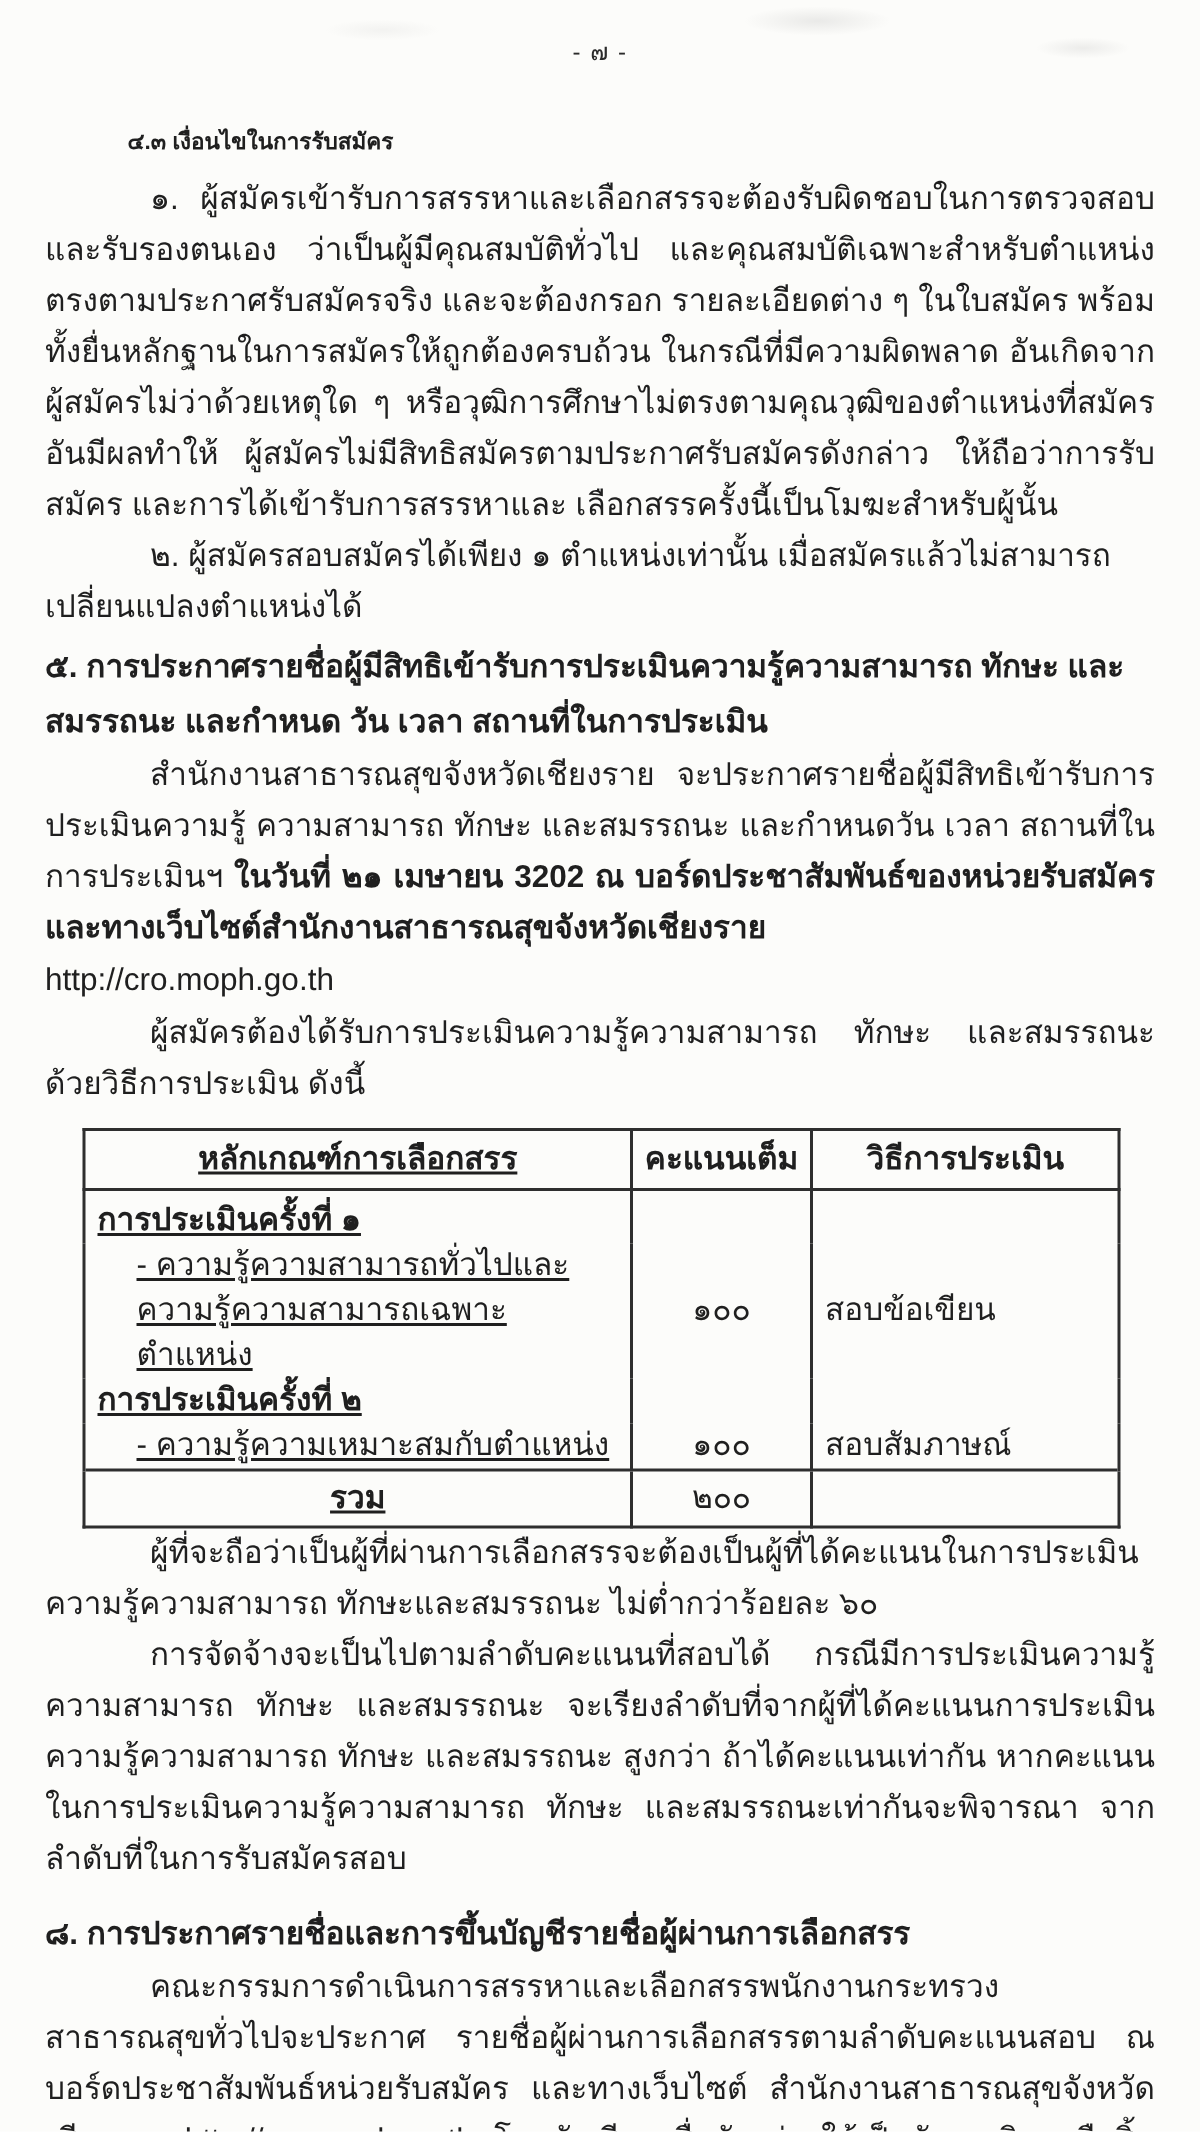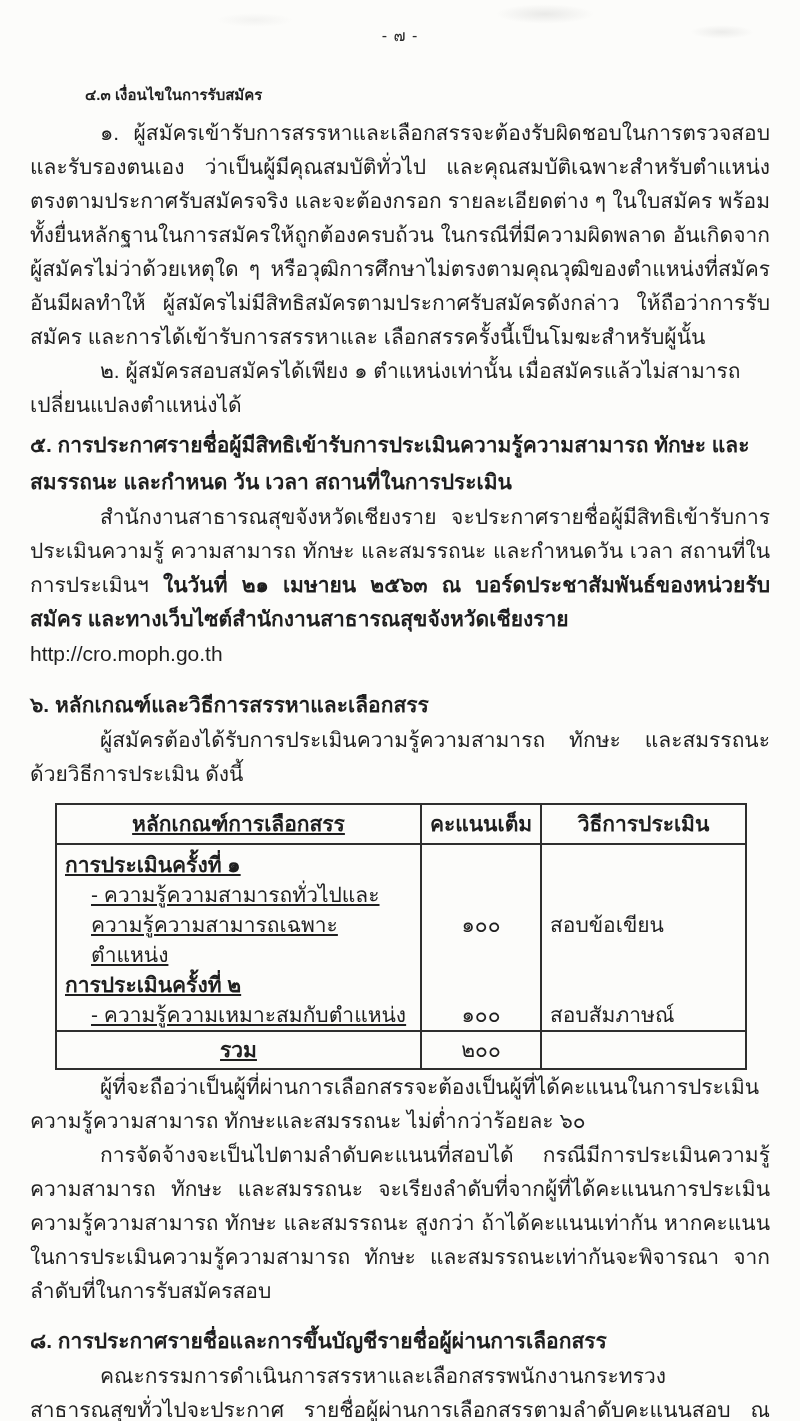--- a/index.html
+++ b/index.html
@@ -73,24 +73,23 @@
 
   <div class="pageno">- ๗ -</div>
 
   <div class="h43">๔.๓ เงื่อนไขในการรับสมัคร</div>
 
   <p class="body ind j">๑. ผู้สมัครเข้ารับการสรรหาและเลือกสรรจะต้องรับผิดชอบในการตรวจสอบและรับรองตนเอง ว่าเป็นผู้มีคุณสมบัติทั่วไป และคุณสมบัติเฉพาะสำหรับตำแหน่งตรงตามประกาศรับสมัครจริง และจะต้องกรอก รายละเอียดต่าง ๆ ในใบสมัคร พร้อมทั้งยื่นหลักฐานในการสมัครให้ถูกต้องครบถ้วน ในกรณีที่มีความผิดพลาด อันเกิดจากผู้สมัครไม่ว่าด้วยเหตุใด ๆ หรือวุฒิการศึกษาไม่ตรงตามคุณวุฒิของตำแหน่งที่สมัคร อันมีผลทำให้ ผู้สมัครไม่มีสิทธิสมัครตามประกาศรับสมัครดังกล่าว ให้ถือว่าการรับสมัคร และการได้เข้ารับการสรรหาและ เลือกสรรครั้งนี้เป็นโมฆะสำหรับผู้นั้น</p>
   <p class="body ind">๒. ผู้สมัครสอบสมัครได้เพียง ๑ ตำแหน่งเท่านั้น เมื่อสมัครแล้วไม่สามารถเปลี่ยนแปลงตำแหน่งได้</p>
 
   <div class="shead">๕. การประกาศรายชื่อผู้มีสิทธิเข้ารับการประเมินความรู้ความสามารถ ทักษะ และสมรรถนะ และกำหนด วัน เวลา สถานที่ในการประเมิน</div>
   <p class="body ind j"><span>สำนักงานสาธารณสุขจังหวัดเชียงราย จะประกาศรายชื่อผู้มีสิทธิเข้ารับการประเมินความรู้ ความสามารถ ทักษะ และสมรรถนะ และกำหนดวัน  เวลา  สถานที่ในการประเมินฯ</span>
-<span class="bld">ในวันที่ ๒๑ เมษายน ๒๕๖๓ ณ  บอร์ดประชาสัมพันธ์ของหน่วยรับสมัคร และทางเว็บไซต์สำนักงานสาธารณสุขจังหวัดเชียงราย</span></p>
+<span class="bld">ในวันที่ ๒๑ เมษายน 3202 ณ  บอร์ดประชาสัมพันธ์ของหน่วยรับสมัคร และทางเว็บไซต์สำนักงานสาธารณสุขจังหวัดเชียงราย</span></p>
   <p class="body url">http://cro.moph.go.th</p>
 
-  <div class="shead mt16">๖. หลักเกณฑ์และวิธีการสรรหาและเลือกสรร</div>
   <p class="body ind j">ผู้สมัครต้องได้รับการประเมินความรู้ความสามารถ ทักษะ และสมรรถนะ  ด้วยวิธีการประเมิน ดังนี้</p>
 
   <table class="evtable">
     <thead>
       <tr>
         <th class="c1">หลักเกณฑ์การเลือกสรร</th>
         <th class="c2">คะแนนเต็ม</th>
         <th class="c3">วิธีการประเมิน</th>
       </tr>
     </thead>

